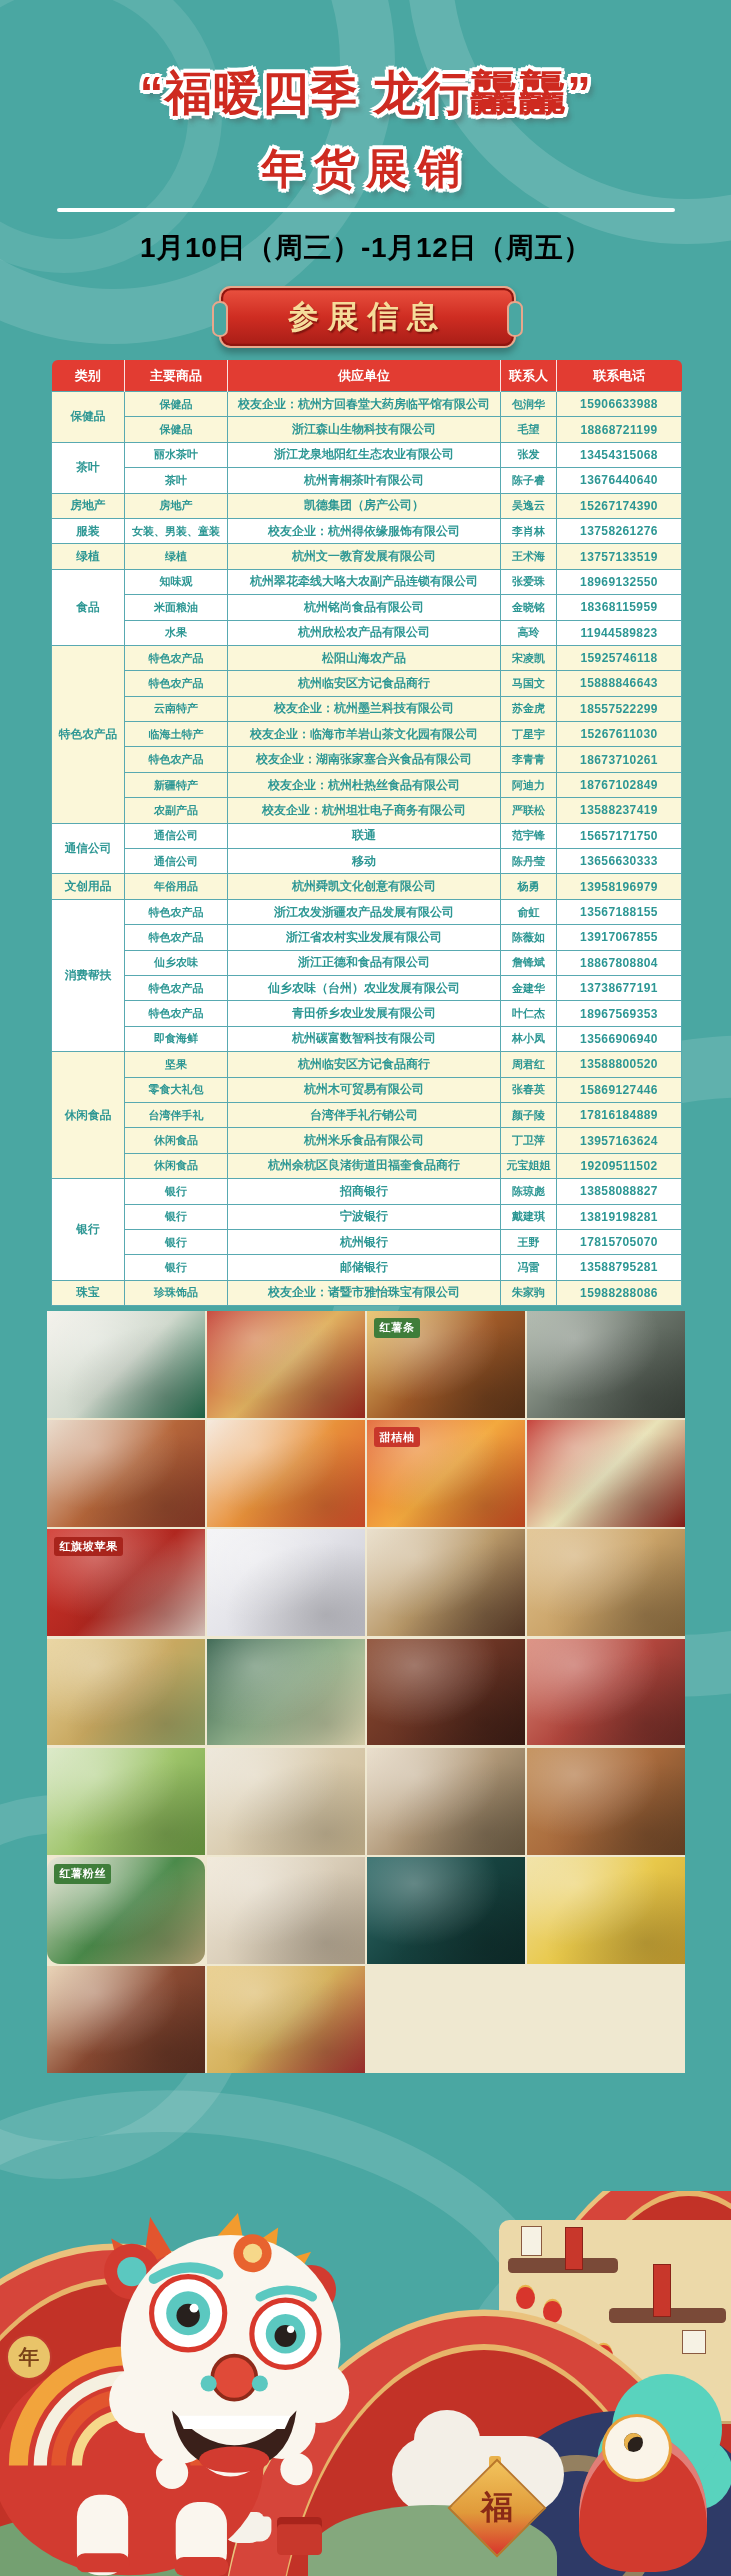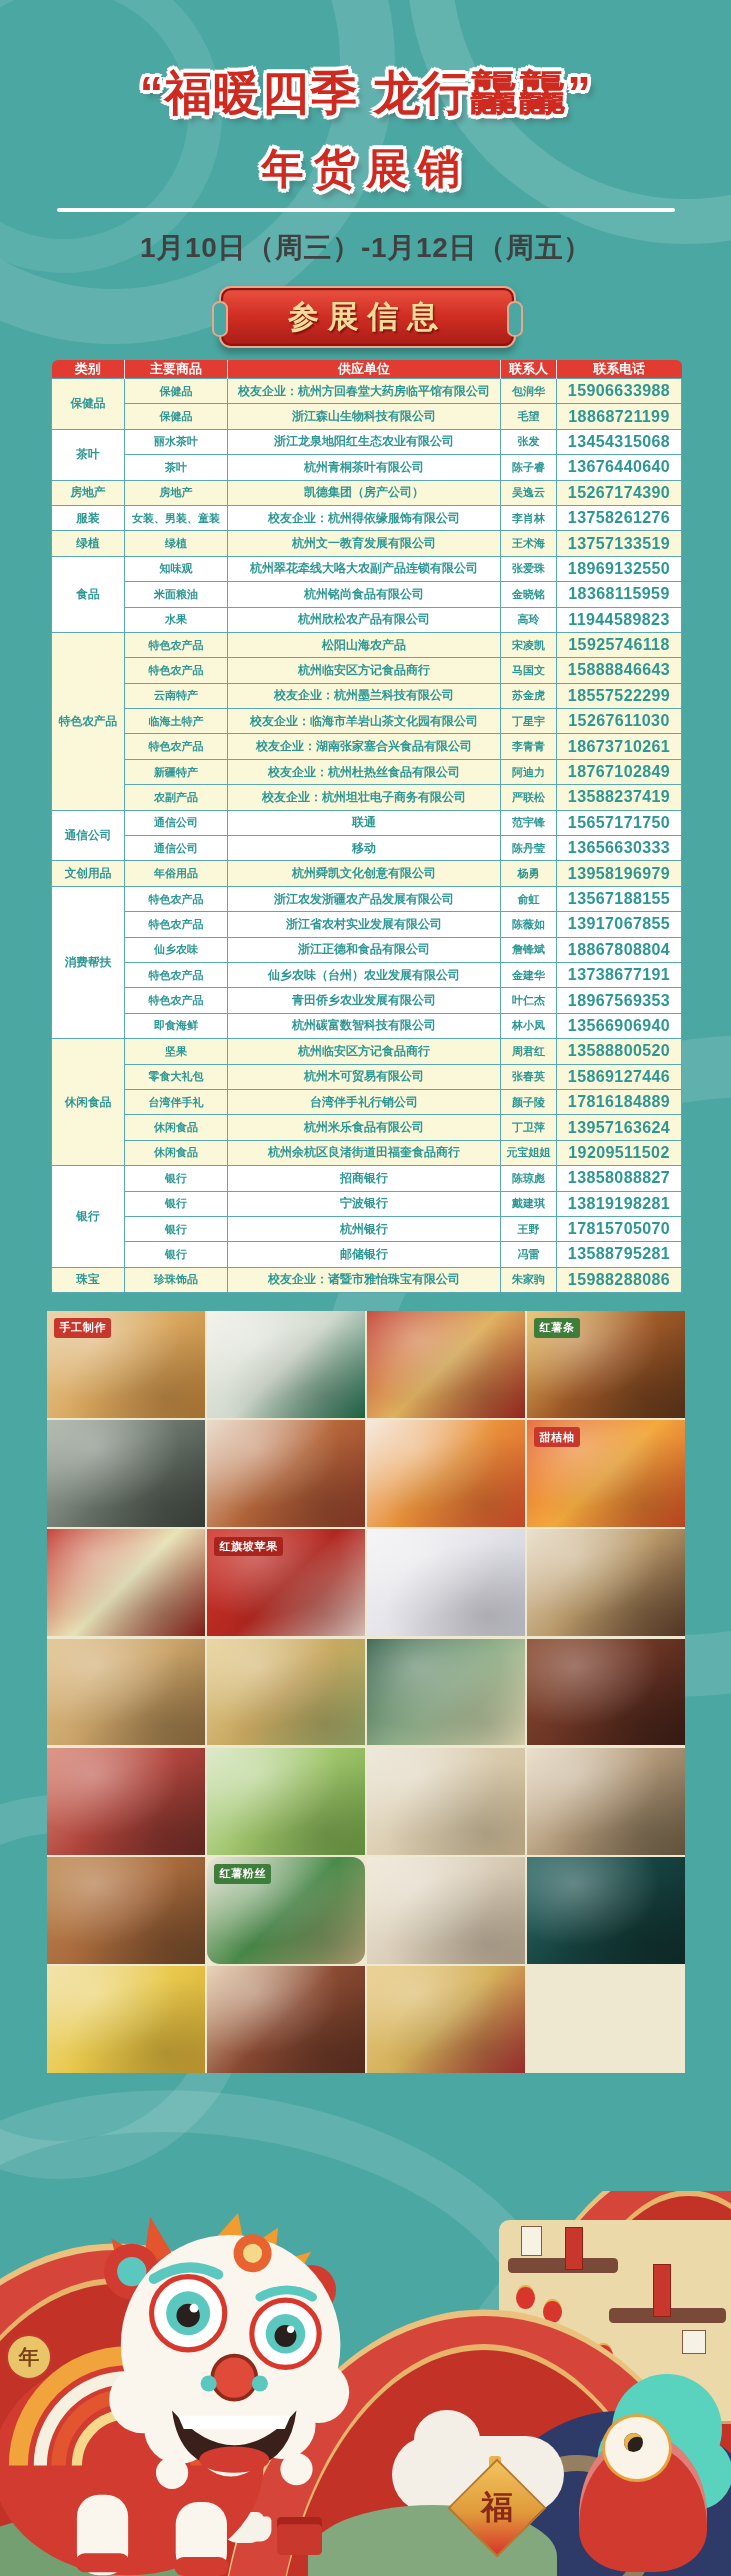--- a/index.html
+++ b/index.html
@@ -18,43 +18,43 @@
   .title1{position:absolute;left:0;top:62px;width:100%;text-align:center;
     font-size:47px;font-weight:900;color:#ce2a20;letter-spacing:1.5px;
     text-shadow:-2.9px -2.9px 0 #fff,2.9px -2.9px 0 #fff,-2.9px 2.9px 0 #fff,2.9px 2.9px 0 #fff,
       -3.7px 0 0 #fff,3.7px 0 0 #fff,0 -3.7px 0 #fff,0 3.7px 0 #fff,5.1px 6.6px 5.1px rgba(70,70,70,.4);}
   .title2{position:absolute;left:0;top:141px;width:100%;text-align:center;
     font-size:42px;font-weight:900;color:#ce2a20;letter-spacing:10.3px;
     text-shadow:-2.9px -2.9px 0 #fff,2.9px -2.9px 0 #fff,-2.9px 2.9px 0 #fff,2.9px 2.9px 0 #fff,
       -3.7px 0 0 #fff,3.7px 0 0 #fff,0 -3.7px 0 #fff,0 3.7px 0 #fff,5.1px 6.6px 5.1px rgba(70,70,70,.4);}
   .divider{position:absolute;left:57px;top:208px;width:618px;height:3.7px;background:#fff;border-radius:2.2px;}
   .date-line{position:absolute;left:0;top:229px;width:100%;text-align:center;
-    font-size:28px;font-weight:900;color:#404040;letter-spacing:0.7px;}
+    font-size:28px;font-weight:900;color:#000000;letter-spacing:0.7px;}
   .cta{position:absolute;left:calc(50% - 147px);top:286px;width:293px;height:58px;
     background:linear-gradient(180deg,#ea5240 0%,#cf2d22 50%,#a81d17 100%);
     border:2.9px solid #e9a78c;border-radius:11.7px;cursor:pointer;
     box-shadow:inset 0 0 0 2.2px #8e150f,0 4.4px 7.3px rgba(0,0,0,.28);
     display:flex;align-items:center;justify-content:center;}
   .cta::before,.cta::after{content:"";position:absolute;top:50%;width:11.7px;height:32px;margin-top:-16px;
     background:#4aa7a2;border:2.2px solid #e9a78c;border-radius:7.3px;}
   .cta::before{left:-8.8px;} .cta::after{right:-8.8px;}
   .cta span{font-size:31px;font-weight:900;color:#f6dc9a;letter-spacing:8.8px;
     text-shadow:1.5px 2.2px 1.5px rgba(90,10,5,.6);}
   
   table.exhib{position:absolute;left:51px;top:360px;width:630px;border-collapse:collapse;table-layout:fixed;}
-  table.exhib th{height:18px;background:#e23c32;color:#fff;font-size:13px;font-weight:900;
+  table.exhib th{height:31px;background:#e23c32;color:#fff;font-size:13px;font-weight:900;
     border-left:1.5px solid rgba(255,255,255,.85);padding:0;}
   table.exhib th:first-child{border-left:none;border-top-left-radius:5.9px;}
   table.exhib th:last-child{border-top-right-radius:5.9px;}
   table.exhib td{height:24.4px;border:1.2px solid #58a9b1;text-align:center;vertical-align:middle;
     padding:0 1.5px;font-weight:bold;color:#2d9794;overflow:hidden;white-space:nowrap;}
   tr.cream td{background:#fbf7d9;} tr.white td{background:#ffffff;}
   tr.cream td.cat{background:#fbf7d9;} tr.white td.cat{background:#ffffff;}
   td.cat{font-size:11.7px;} td.product{font-size:11px;} td.supplier{font-size:12px;}
-  td.contact{font-size:11px;} td.phone{font-size:16px;letter-spacing:0.4px;}
+  td.contact{font-size:11px;} td.phone{font-size:12px;letter-spacing:0.4px;}
   
   #collage{position:absolute;left:47px;top:1311px;width:638px;height:762px;background:#efe8d0;
     display:grid;grid-template-columns:repeat(4,1fr);grid-auto-rows:1fr;gap:2.2px;padding:0;}
   .tile{position:relative;overflow:hidden;}
   .tile::after{content:"";position:absolute;inset:0;
     background:radial-gradient(ellipse at 30% 25%,rgba(255,255,255,.30),rgba(255,255,255,0) 55%),
                radial-gradient(ellipse at 75% 80%,rgba(0,0,0,.18),rgba(0,0,0,0) 60%);}
   .badge{position:absolute;left:7.3px;top:7.3px;z-index:2;color:#fff;font-size:11px;font-weight:bold;
     padding:2.2px 5.1px;border-radius:2.9px;letter-spacing:0.7px;}
   
@@ -373,23 +373,20 @@
           <td rowspan="1" class="cat">珠宝</td>
           <td class="product">珍珠饰品</td>
           <td class="supplier">校友企业：诸暨市雅怡珠宝有限公司</td>
           <td class="contact">朱家驹</td>
           <td class="phone">15988288086</td>
         </tr>
       </tbody>
   </table>
 
   <div id="collage">
-      <div class="tile" style="background: linear-gradient(135deg, rgb(232, 207, 160), rgb(217, 167, 95), rgb(182, 124, 54));">
-        <span class="badge" style="background: rgb(200, 55, 43);">手工制作</span>
-      </div>
       <div class="tile" style="background: linear-gradient(135deg, rgb(243, 241, 234), rgb(207, 216, 204), rgb(31, 107, 74));"></div>
       <div class="tile" style="background: linear-gradient(135deg, rgb(194, 58, 46), rgb(224, 177, 96), rgb(163, 42, 32));"></div>
       <div class="tile" style="background: linear-gradient(135deg, rgb(232, 194, 104), rgb(160, 90, 40), rgb(90, 51, 24));">
         <span class="badge" style="background: rgb(63, 125, 58);">红薯条</span>
       </div>
       <div class="tile" style="background: linear-gradient(135deg, rgb(170, 180, 168), rgb(106, 116, 106), rgb(58, 66, 58));"></div>
       <div class="tile" style="background: linear-gradient(135deg, rgb(232, 217, 200), rgb(181, 102, 58), rgb(138, 58, 40));"></div>
       <div class="tile" style="background: linear-gradient(135deg, rgb(245, 232, 220), rgb(232, 145, 58), rgb(217, 79, 43));"></div>
       <div class="tile" style="background: linear-gradient(135deg, rgb(226, 98, 47), rgb(243, 169, 62), rgb(204, 74, 34));">
         <span class="badge" style="background: rgb(200, 55, 43);">甜桔柚</span>

